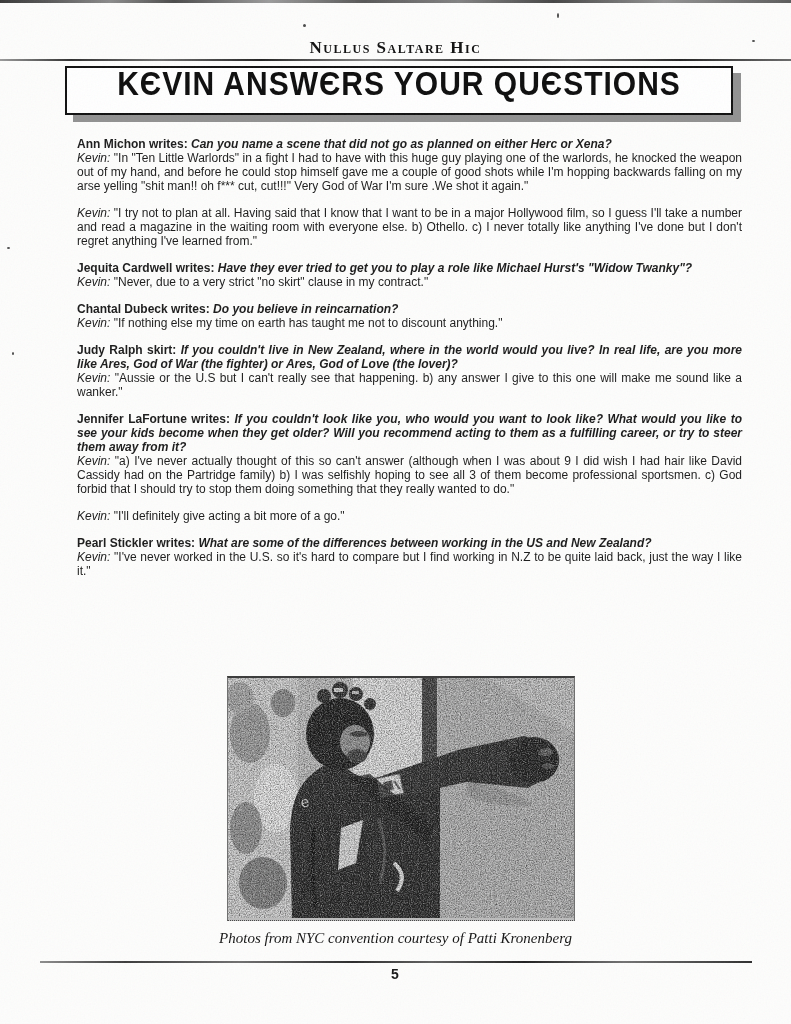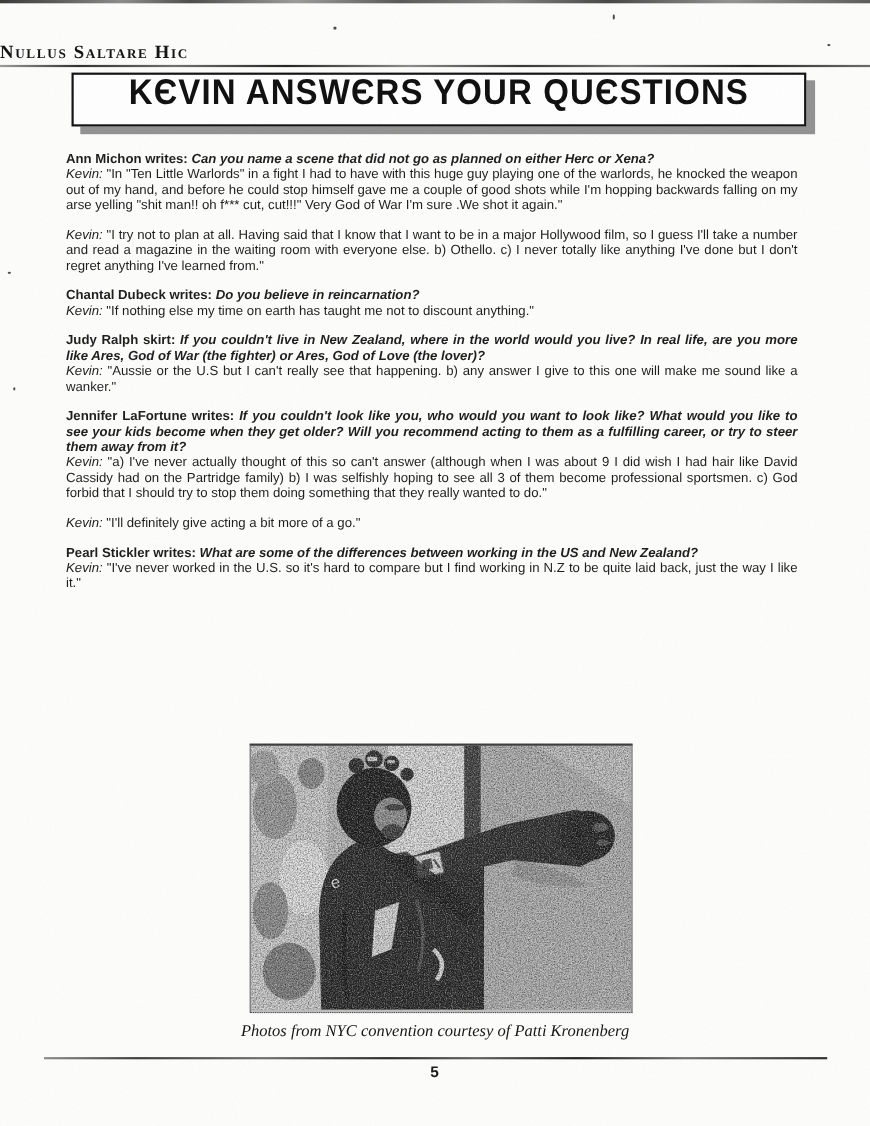--- a/index.html
+++ b/index.html
@@ -10,31 +10,31 @@
   }
   
   .top-edge-line{position:absolute;top:0;left:0;width:791px;height:3px;
     background:linear-gradient(90deg,#161616 0%,#3a3a3a 6%,#777 14%,#2c2c2c 22%,#8a8a8a 34%,#3a3a3a 46%,#6d6d6d 58%,#252525 70%,#808080 84%,#3f3f3f 100%);
     opacity:.85;}
   .under-header-line{position:absolute;top:59px;left:0;width:791px;height:2px;
     background:linear-gradient(90deg,#9a9a9a 0%,#2f2f2f 9%,#6f6f6f 20%,#222 33%,#8b8b8b 47%,#333 60%,#777 72%,#242424 86%,#6a6a6a 100%);}
   .speck{position:absolute;background:#4a4a4a;border-radius:50%;}
 
   
-  .masthead{position:absolute;top:38px;left:0;width:791px;text-align:left;
+  .masthead{position:absolute;top:38px;left:0;width:791px;text-align:center;
     font-family:"Liberation Serif",serif;font-variant:small-caps;font-weight:700;
     font-size:17px;letter-spacing:1.5px;color:#111;}
   .banner{position:absolute;top:66px;left:65px;width:664px;height:45px;
     background:#fff;border:2px solid #101010;box-shadow:8px 7px 0 #919191;
     display:flex;justify-content:center;}
   .banner-text{font-family:"Liberation Sans",sans-serif;font-weight:700;
     font-size:30px;letter-spacing:1px;color:#0d0d0d;transform:scaleY(1.08);}
 
   
-  .content{position:absolute;top:137px;left:60px;width:665px;
+  .content{position:absolute;top:137px;left:77px;width:665px;
     font-size:12px;line-height:14px;}
   .qa{margin:0 0 13px 0;}
   .qa p{margin:0;text-align:justify;}
   .asker{font-weight:700;font-style:normal;}
   .qtext{font-weight:700;font-style:italic;}
   .kevin{font-style:italic;}
 
   
   .photo-wrap{position:absolute;top:676px;left:227px;width:346px;height:242px;
     border:1px solid #6e6e6e;border-top:2px solid #3a3a3a;border-bottom:1px dotted #474747;
@@ -75,20 +75,24 @@
     <div class="qa">
       <p><span class="asker">Ann Michon writes:</span> <span class="qtext">Can you name a scene that did not go as planned on either Herc or Xena?</span></p>
       <p><span class="kevin">Kevin:</span> <span>"In "Ten Little Warlords" in a fight I had to have with this huge guy playing one of the warlords, he knocked the weapon out of my hand, and before he could stop himself gave me a couple of good shots while I'm hopping backwards falling on my arse yelling "shit man!! oh f*** cut, cut!!!" Very God of War I'm sure .We shot it again."</span></p>
     </div>
 
     <div class="qa">
       <p><span class="kevin">Kevin:</span> <span>"I try not to plan at all. Having said that I know that I want to be in a major Hollywood film, so I guess I'll take a number and read a magazine in the waiting room with everyone else. b) Othello. c) I never totally like anything I've done but I don't regret anything I've learned from."</span></p>
     </div>
 
 
+    <div class="qa">
+      <p><span class="asker">Jequita Cardwell writes:</span> <span class="qtext">Have they ever tried to get you to play a role like Michael Hurst's "Widow Twanky"?</span></p>
+      <p><span class="kevin">Kevin:</span> <span>"Never, due to a very strict "no skirt" clause in my contract."</span></p>
+    </div>
 
     <div class="qa">
       <p><span class="asker">Chantal Dubeck writes:</span> <span class="qtext">Do you believe in reincarnation?</span></p>
       <p><span class="kevin">Kevin:</span> <span>"If nothing else my time on earth has taught me not to discount anything."</span></p>
     </div>
 
     <div class="qa">
       <p><span class="asker">Judy Ralph skirt:</span> <span class="qtext">If you couldn't live in New Zealand, where in the world would you live? In real life, are you more like Ares, God of War (the fighter) or Ares, God of Love (the lover)?</span></p>
       <p><span class="kevin">Kevin:</span> <span>"Aussie or the U.S but I can't really see that happening. b) any answer I give to this one will make me sound like a wanker."</span></p>
     </div>

